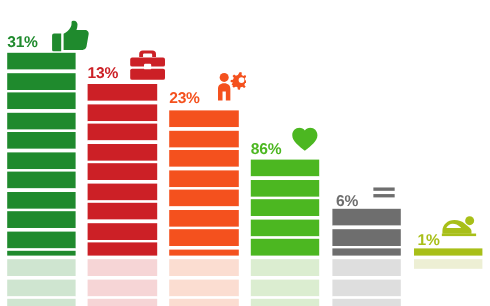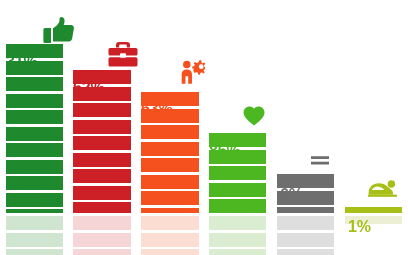--- a/index.html
+++ b/index.html
@@ -30,25 +30,24 @@
     flex: 0 0 auto;
   }
   .gap {
     width: 100%;
     flex: 0 0 auto;
     background: #ffffff;
   }
   .label {
     position: absolute;
     font-weight: bold;
-    font-size: 16px;
+    font-size: 13px;
     line-height: 1;
     letter-spacing: -0.2px;
     white-space: nowrap;
-    margin-top: 26px;
   }
   .icon {
     position: absolute;
     line-height: 0;
   }
   .icon svg { display: block; }
 </style>
 </head>
 <body>
 
@@ -113,21 +112,21 @@
         <div class="seg" style="height:11px;background:#CC2026"></div>
       </div>
       <div style="position:absolute;left:0;top:216px;width:58px;height:39px;display:flex;flex-direction:column">
         <div class="seg" style="height:14px;background:#F6D5D6"></div>
         <div class="gap" style="height:2.5px"></div>
         <div class="seg" style="height:14px;background:#F6D5D6"></div>
         <div class="gap" style="height:2.5px"></div>
         <div class="seg" style="height:6px;background:#F6D5D6"></div>
       </div>
     </div>
-    <div class="label" style="left:73px;top:54px;color:#CC2026">62%</div>
+    <div class="label" style="left:73px;top:54px;color:#CC2026">13%</div>
     <div class="icon" style="left:108px;top:41px">
       <svg width="30" height="26" viewBox="0 0 30 26" xmlns="http://www.w3.org/2000/svg">
         <path fill="#CC2026" d="M11 1h8a3 3 0 0 1 3 3v2.6h-3.2V4.4a.9.9 0 0 0-.9-.9h-5.8a.9.9 0 0 0-.9.9v2.2H8V4a3 3 0 0 1 3-3z"></path>
         <rect x="0.5" y="7" width="29" height="7.5" rx="1.6" fill="#CC2026"></rect>
         <rect x="0.5" y="16.2" width="29" height="9.3" rx="1.6" fill="#CC2026"></rect>
         <rect x="12" y="12.2" width="6" height="4.6" rx="1" fill="#ffffff"></rect>
       </svg>
     </div>
     <div class="bar-col" style="left:141px;top:0;width:58px;height:255px">
       <div style="position:absolute;left:0;top:92px;width:58px;height:121px;display:flex;flex-direction:column">
@@ -148,21 +147,21 @@
         <div class="seg" style="height:5.5px;background:#F4511E"></div>
       </div>
       <div style="position:absolute;left:0;top:216px;width:58px;height:39px;display:flex;flex-direction:column">
         <div class="seg" style="height:14px;background:#FBDDD1"></div>
         <div class="gap" style="height:2.5px"></div>
         <div class="seg" style="height:14px;background:#FBDDD1"></div>
         <div class="gap" style="height:2.5px"></div>
         <div class="seg" style="height:6px;background:#FBDDD1"></div>
       </div>
     </div>
-    <div class="label" style="left:141px;top:75px;color:#F4511E">63%</div>
+    <div class="label" style="left:141px;top:75px;color:#F4511E">23%</div>
     <div class="icon" style="left:179px;top:59px">
       <svg width="25.76" height="25.76" viewBox="0 0 28 28" xmlns="http://www.w3.org/2000/svg">
         <circle cx="8.5" cy="6" r="4.1" fill="#F4511E"></circle>
         <path fill="#F4511E" d="M8.5 11.3c-3.6 0-5.6 2-5.6 5.2V27h4.1v-8.2h3v8.2h4.1V16.5c0-3.2-2-5.2-5.6-5.2z"></path>
         <path fill="#F4511E" d="M15.2 12.4l2.6-3.6 3.4 2.3-2.6 3.6z"></path>
         <path fill="#F4511E" d="M22.6 1.1l1.9.5-.25 2 1.5 1.05 1.8-.95 1.05 1.65-1.45 1.45.45 1.8 2 .35-.1 1.95-2 .2-.75 1.7 1.25 1.55-1.45 1.3-1.65-1.15-1.75.6-.35 2-1.95-.15-.3-2-1.7-.8-1.6 1.2-1.35-1.4 1.05-1.7-.65-1.75-2-.3.15-1.95 2-.25.8-1.7-1.2-1.6 1.4-1.35 1.7 1.05 1.75-.65z"></path>
         <circle cx="24.2" cy="8.4" r="2.6" fill="#ffffff"></circle>
       </svg>
     </div>
     <div class="bar-col" style="left:209px;top:0;width:57px;height:255px">

